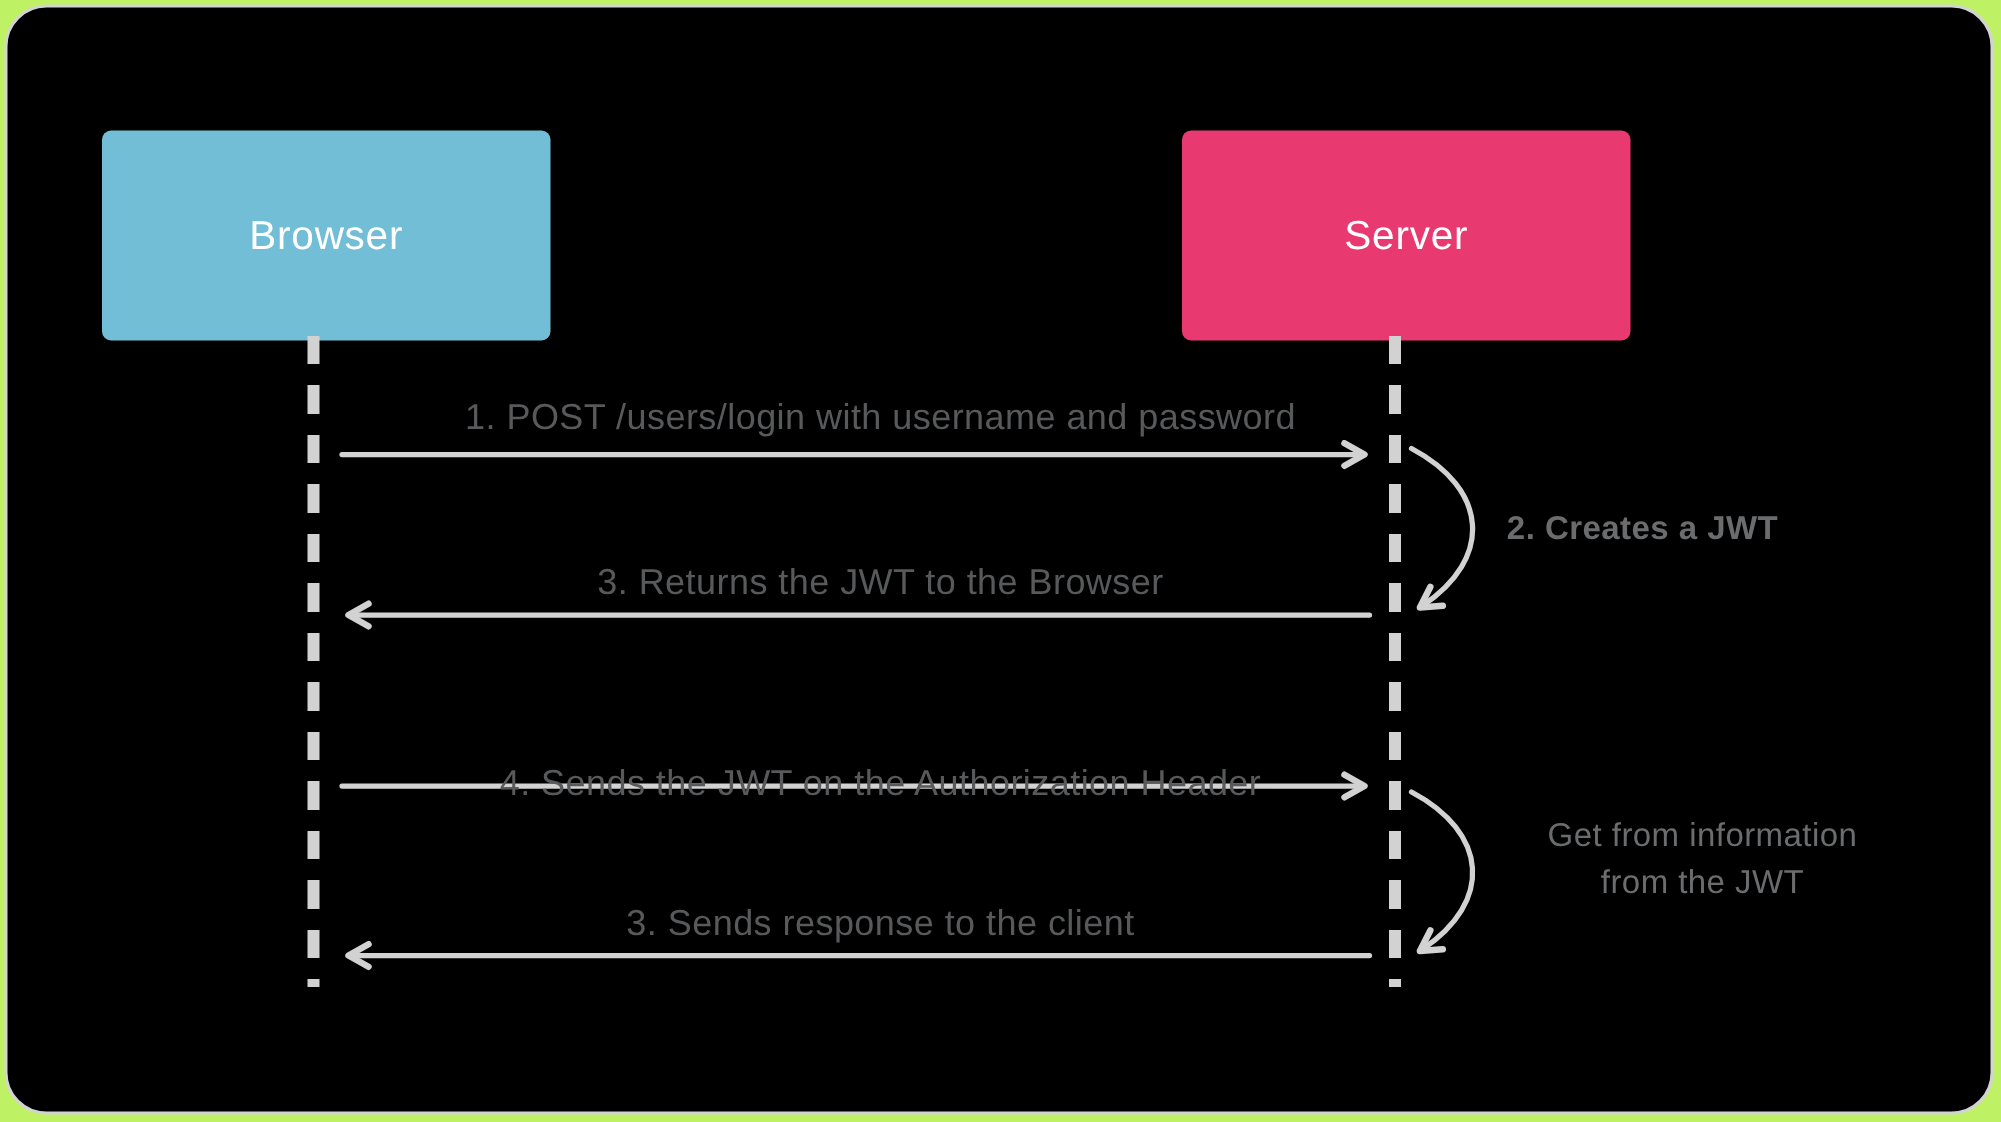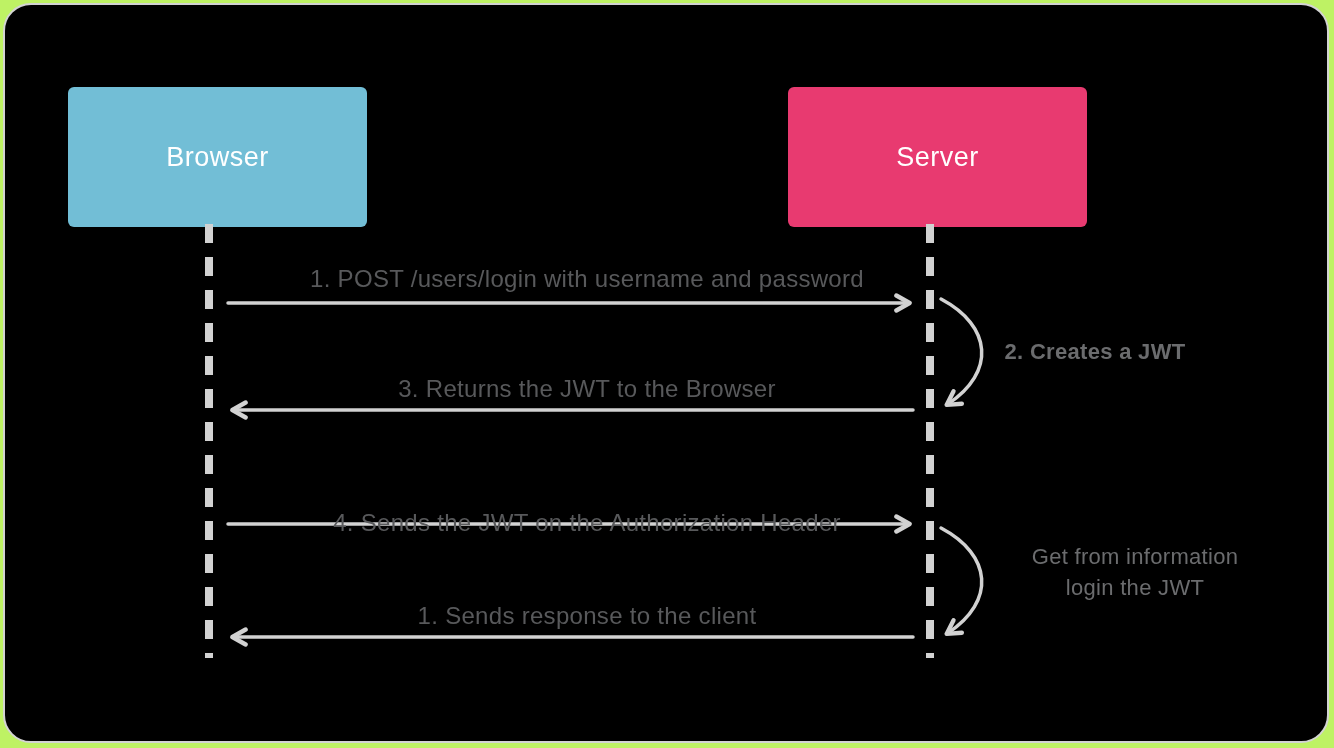--- a/index.html
+++ b/index.html
@@ -134,17 +134,17 @@
   <div class="side-label" style="left: 995px; top: 336px; width: 200px; font-weight: bold;">
     <span>2. Creates a JWT</span>
   </div>
 
   <div class="msg-label" style="top: 375px;">3. Returns the JWT to the Browser</div>
 
   <div class="msg-label" style="top: 489px; margin-top: 20px;">4. Sends the JWT on the Authorization Header</div>
 
   <div class="side-label" style="left: 1003px; top: 541px; width: 264px;">
     <span>Get from information</span>
-    <span>login the JWT</span>
+    <span>from the JWT</span>
   </div>
 
-  <div class="msg-label" style="top: 602px;">1. Sends response to the client</div>
+  <div class="msg-label" style="top: 602px;">3. Sends response to the client</div>
 </div>
 
 </body></html>

